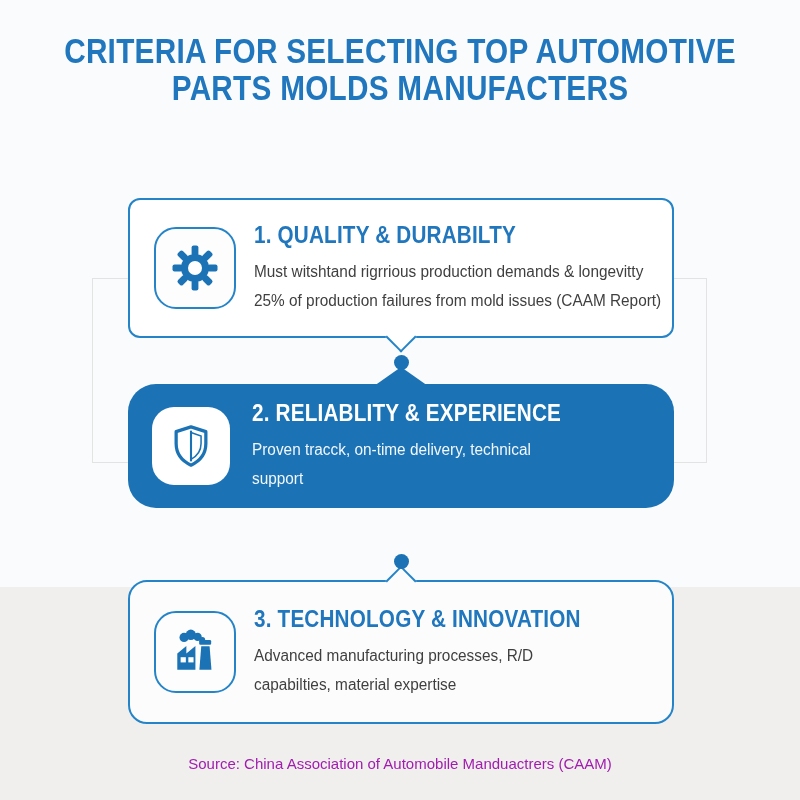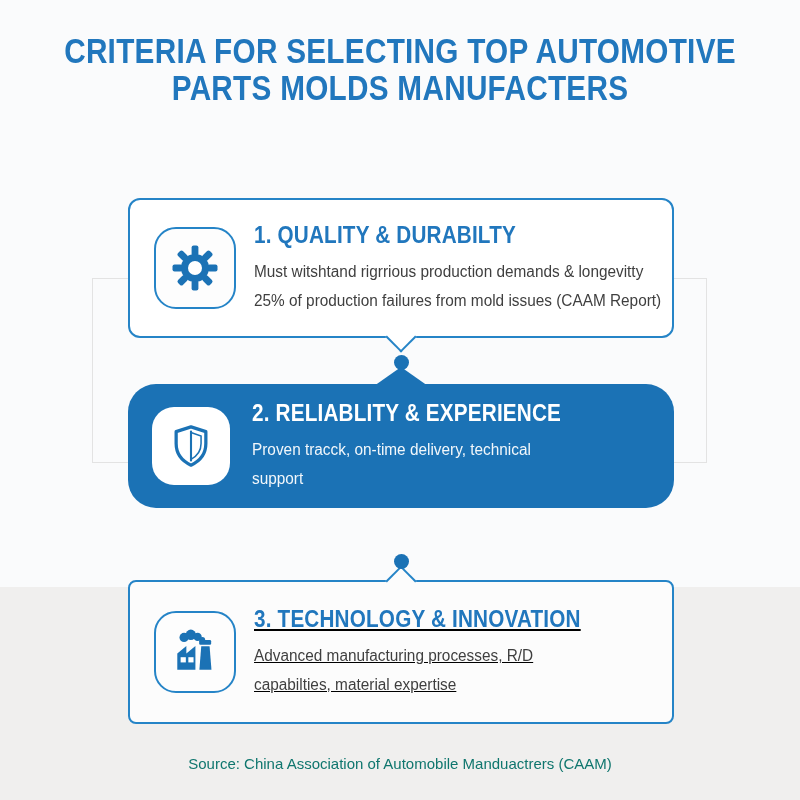--- a/index.html
+++ b/index.html
@@ -30,21 +30,21 @@
   .title span{display:block;}
 
   .card{
     position:absolute;left:128px;width:546px;box-sizing:border-box;
     display:flex;align-items:center;
   }
   .card1{top:198px;height:140px;background:var(--card-white);
     border:2px solid var(--border-blue);border-radius:12px;}
   .card2{top:384px;height:124px;background:var(--primary-blue);border-radius:28px;}
   .card3{top:580px;height:144px;background:var(--card3-white);
-    border:2px solid var(--border-blue);border-radius:8px;text-decoration:underline;}
+    border:2px solid var(--border-blue);border-radius:19px;}
 
   
   .card1::after{
     content:"";position:absolute;left:50%;bottom:-12px;width:20px;height:20px;margin-left:-11px;
     background:var(--card-white);
     border-right:2px solid var(--border-blue);border-bottom:2px solid var(--border-blue);
     transform:rotate(45deg);
   }
   
   .card3::before{
@@ -82,21 +82,21 @@
   .card2 .card-heading{color:#ffffff;}
   .card-body{
     font-size:16px;line-height:29px;color:var(--body-text);
     transform:scaleX(0.96);transform-origin:left center;
   }
   .card2 .card-body{color:#f2f7fb;}
   .body-line{white-space:nowrap;}
 
   .source{
     position:absolute;top:755px;left:0;width:800px;text-align:center;
-    font-size:15px;color:#0f766e;
+    font-size:15px;color:#a21caf;
   }
 </style>
 </head>
 <body>
 
 <div class="canvas">
 
   <div class="bg-bottom"></div>
   <div class="bg-frame"></div>
 

